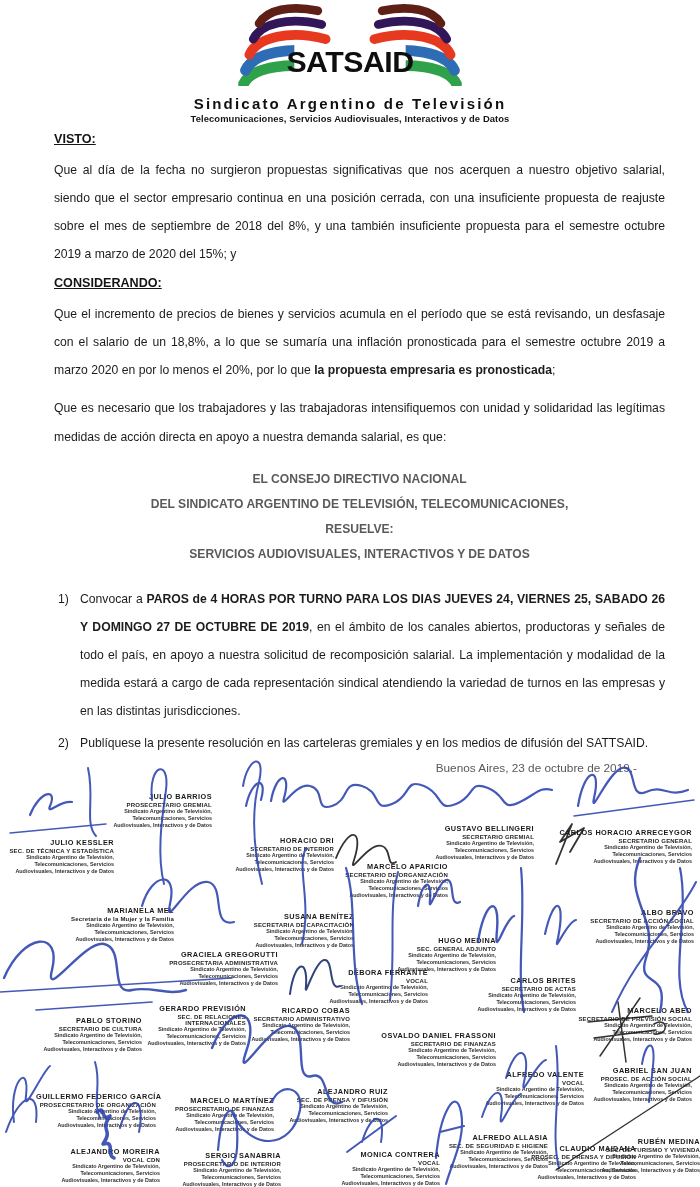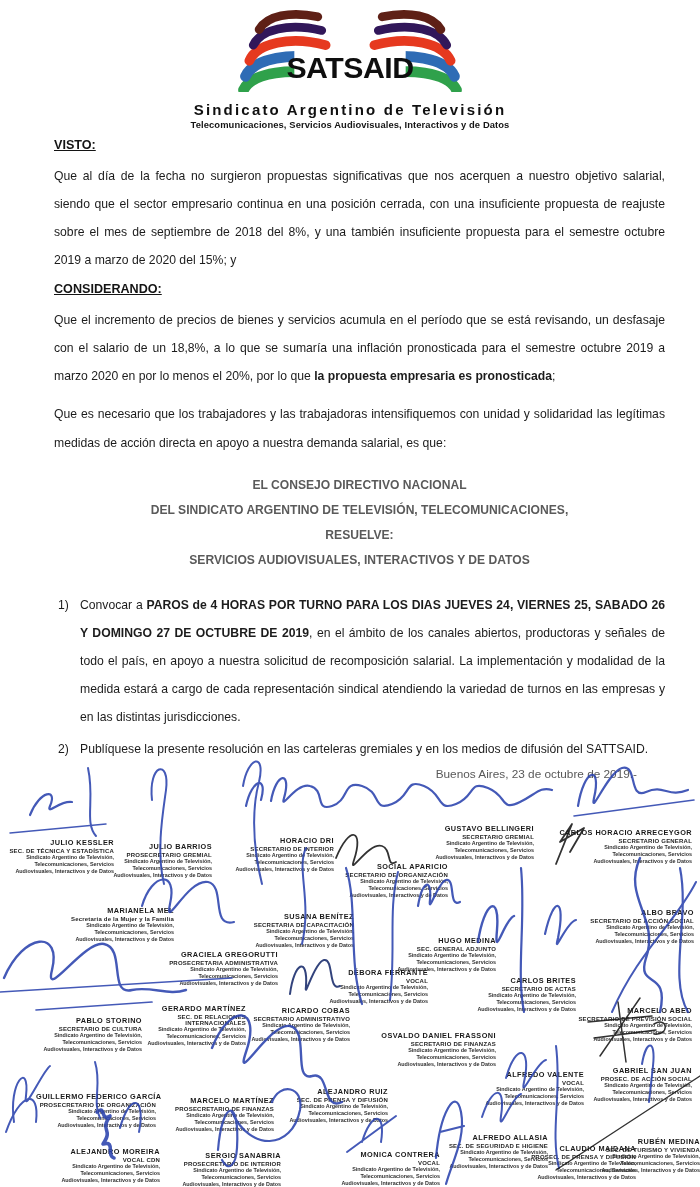--- a/index.html
+++ b/index.html
@@ -1,21 +1,21 @@
 <!DOCTYPE html>
 <html><head>
 <meta charset="utf-8">
 <title>Document</title>
 <style>
   html,body{margin:0;padding:0;background:#ffffff;}
   body{width:700px;height:1187px;font-family:"Liberation Sans",sans-serif;color:#1c1c1c;position:relative;overflow:hidden;}
   .page{position:relative;width:700px;height:1187px;background:#fff;}
 
   
-  header{padding-top:8px;text-align:center;}
+  header{padding-top:2px;text-align:center;}
   .logo-svg{display:block;margin:0 auto;}
   .org-name{font-size:15px;font-weight:bold;letter-spacing:2.2px;color:#101010;margin-top:9px;}
   .org-subtitle{font-size:9.4px;font-weight:600;letter-spacing:.1px;color:#151515;margin-top:1px;}
 
   
   main{padding:0 35px 0 54px;margin-top:8px;}
   .sec-heading{font-size:12.6px;font-weight:bold;text-decoration:underline;margin:8px 0 0 0;color:#141414;}
   .para{font-size:12.2px;line-height:2.3;text-align:justify;margin:10px 0 0 0;}
   .para b{font-weight:bold;}
   .resolve{margin-top:16px;text-align:center;font-weight:bold;color:#5a5a5a;font-size:12.1px;line-height:2.07;}
@@ -94,21 +94,21 @@
     <div>
         <div class="signer" style="left: 6px; top: 838px; width: 108px;">
     <div class="sig-name">JULIO KESSLER</div>
     <div class="sig-title">SEC. DE TÉCNICA Y ESTADÍSTICA</div>
     <div class="sig-org">
       <div class="sig-org-line">Sindicato Argentino de Televisión,</div>
       <div class="sig-org-line">Telecomunicaciones, Servicios</div>
       <div class="sig-org-line">Audiovisuales, Interactivos y de Datos</div>
     </div>
   </div>
-        <div class="signer" style="left: 110px; top: 842px; width: 102px;">
+        <div class="signer" style="left: 110px; top: 792px; width: 102px;">
     <div class="sig-name">JULIO BARRIOS</div>
     <div class="sig-title">PROSECRETARIO GREMIAL</div>
     <div class="sig-org">
       <div class="sig-org-line">Sindicato Argentino de Televisión,</div>
       <div class="sig-org-line">Telecomunicaciones, Servicios</div>
       <div class="sig-org-line">Audiovisuales, Interactivos y de Datos</div>
     </div>
   </div>
         <div class="signer" style="left: 212px; top: 836px; width: 122px;">
     <div class="sig-name">HORACIO DRI</div>
@@ -131,21 +131,21 @@
         <div class="signer" style="left: 528px; top: 828px; width: 164px;">
     <div class="sig-name">CARLOS HORACIO ARRECEYGOR</div>
     <div class="sig-title">SECRETARIO GENERAL</div>
     <div class="sig-org">
       <div class="sig-org-line">Sindicato Argentino de Televisión,</div>
       <div class="sig-org-line">Telecomunicaciones, Servicios</div>
       <div class="sig-org-line">Audiovisuales, Interactivos y de Datos</div>
     </div>
   </div>
         <div class="signer" style="left: 316px; top: 862px; width: 132px;">
-    <div class="sig-name">SOCIAL APARICIO</div>
+    <div class="sig-name">MARCELO APARICIO</div>
     <div class="sig-title">SECRETARIO DE ORGANIZACIÓN</div>
     <div class="sig-org">
       <div class="sig-org-line">Sindicato Argentino de Televisión,</div>
       <div class="sig-org-line">Telecomunicaciones, Servicios</div>
       <div class="sig-org-line">Audiovisuales, Interactivos y de Datos</div>
     </div>
   </div>
         <div class="signer" style="left: 26px; top: 906px; width: 148px;">
     <div class="sig-name">MARIANELA MEL</div>
     <div class="sig-title">Secretaria de la Mujer y la Familia</div>
@@ -212,21 +212,21 @@
         <div class="signer" style="left: 32px; top: 1016px; width: 110px;">
     <div class="sig-name">PABLO STORINO</div>
     <div class="sig-title">SECRETARIO DE CULTURA</div>
     <div class="sig-org">
       <div class="sig-org-line">Sindicato Argentino de Televisión,</div>
       <div class="sig-org-line">Telecomunicaciones, Servicios</div>
       <div class="sig-org-line">Audiovisuales, Interactivos y de Datos</div>
     </div>
   </div>
         <div class="signer" style="left: 136px; top: 1004px; width: 110px;">
-    <div class="sig-name">GERARDO MARTÍNEZ</div>
+    <div class="sig-name">GERARDO PREVISIÓN</div>
     <div class="sig-title">SEC. DE RELACIONES INTERNACIONALES</div>
     <div class="sig-org">
       <div class="sig-org-line">Sindicato Argentino de Televisión,</div>
       <div class="sig-org-line">Telecomunicaciones, Servicios</div>
       <div class="sig-org-line">Audiovisuales, Interactivos y de Datos</div>
     </div>
   </div>
         <div class="signer" style="left: 240px; top: 1006px; width: 110px;">
     <div class="sig-name">RICARDO COBAS</div>
     <div class="sig-title">SECRETARIO ADMINISTRATIVO</div>

